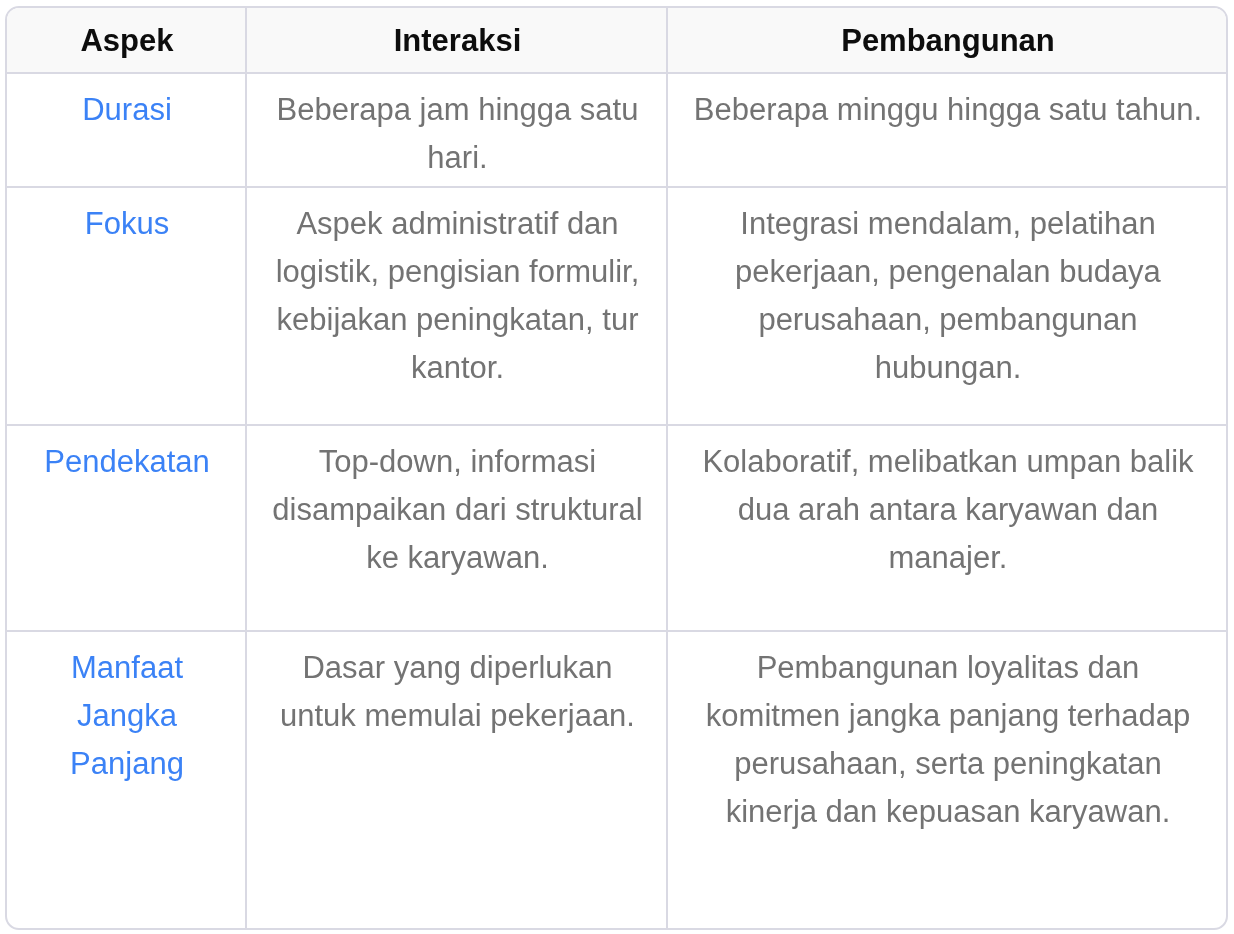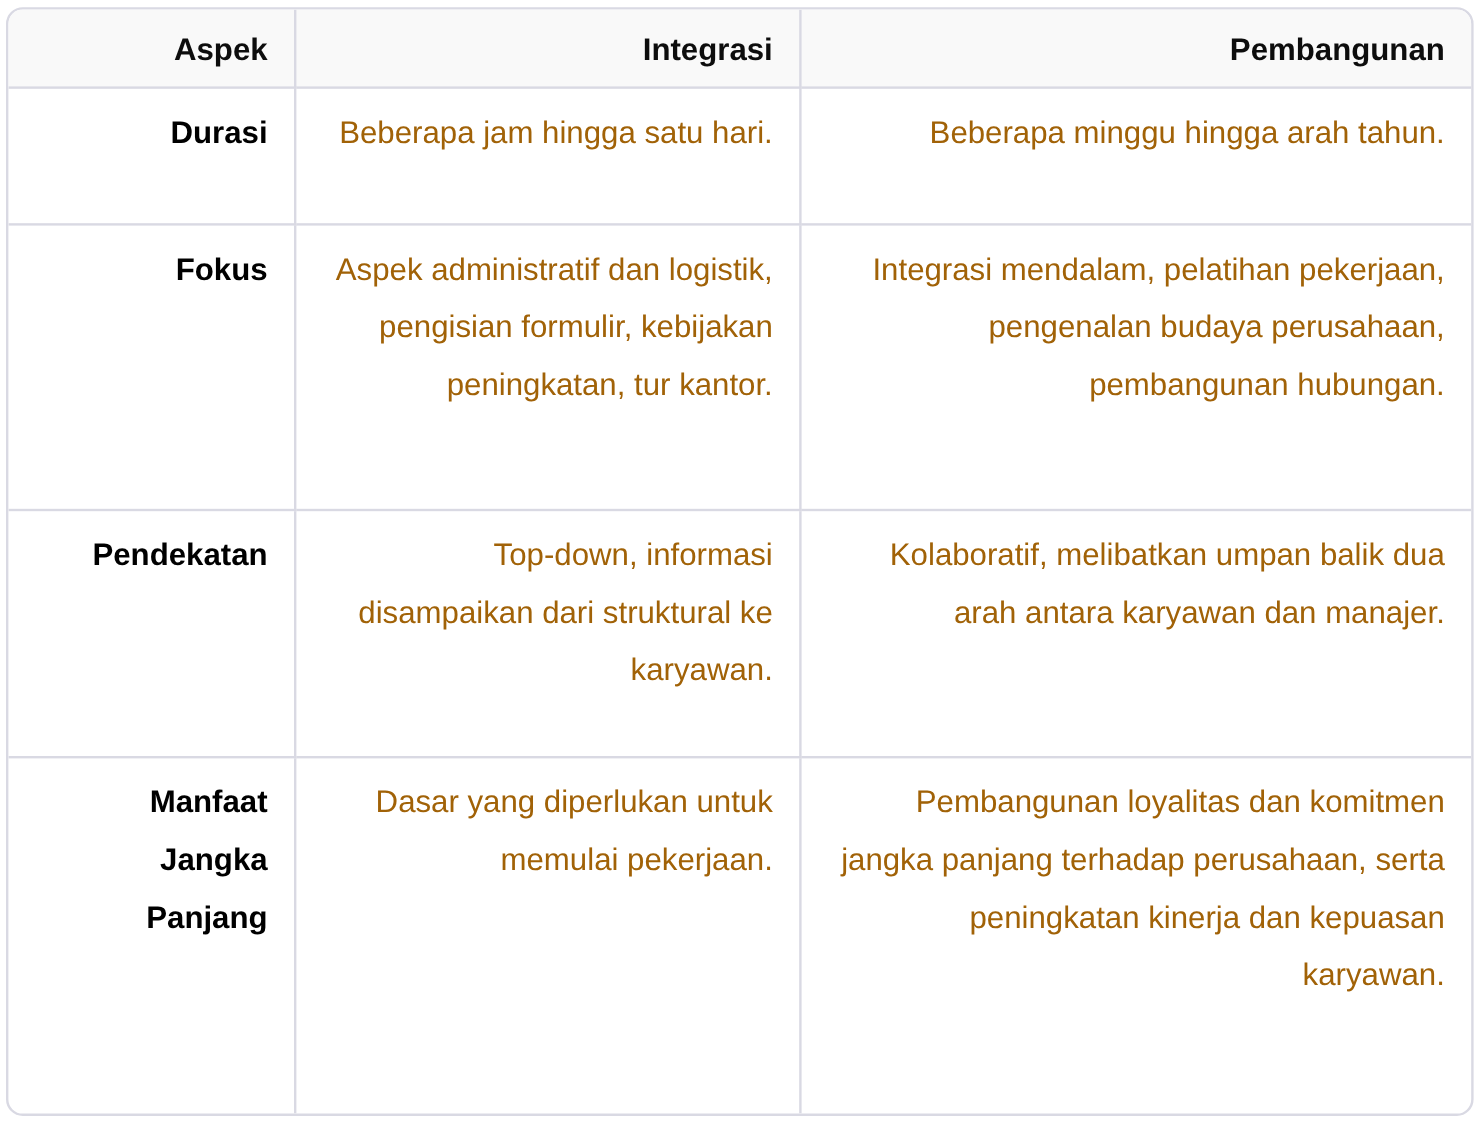--- a/index.html
+++ b/index.html
@@ -28,76 +28,76 @@
     table {
       border-collapse: collapse;
       width: 100%;
       height: 100%;
       table-layout: fixed;
     }
     col.c1 { width: 239px; }
     col.c2 { width: 421px; }
     col.c3 { width: auto; }
     th, td {
-      text-align: right;
+      text-align: center;
       vertical-align: top;
       padding: 0 22px 0 24px;
       border-right: 2px solid #d9d9e3;
       border-bottom: 2px solid #d9d9e3;
-      font-size: 26px;
+      font-size: 31px;
       line-height: 48px;
       box-sizing: border-box;
     }
     th:last-child, td:last-child { border-right: none; }
     tr:last-child td { border-bottom: none; }
     thead th {
       background: #f9f9f9;
       color: #0d0d0d;
       font-weight: 700;
       height: 65px;
       padding-top: 9px;
       vertical-align: top;
     }
     tbody td {
-      color: #a16207;
+      color: #737373;
       font-weight: 400;
       padding-top: 12px;
     }
     tbody td.aspect {
-      color: #000000;
-      font-weight: 700;
+      color: #3b82f6;
+      font-weight: 400;
     }
     tr.r1 { height: 114px; }
     tr.r2 { height: 238px; }
     tr.r3 { height: 162px; }
     tr.r4 { height: 206px; }
     tr.r5 { height: auto; margin-left: 19px; }
   </style>
 </head>
 <body>
 
 <div class="table-wrap">
   <table>
     <colgroup>
       <col class="c1">
       <col class="c2">
       <col class="c3">
     </colgroup>
     <thead>
       <tr>
         <th>Aspek</th>
-        <th>Integrasi</th>
+        <th>Interaksi</th>
         <th>Pembangunan</th>
       </tr>
     </thead>
     <tbody>
       <tr class="r1">
         <td class="aspect">Durasi</td>
         <td>Beberapa jam hingga satu hari.</td>
-        <td>Beberapa minggu hingga arah tahun.</td>
+        <td>Beberapa minggu hingga satu tahun.</td>
       </tr>
       <tr class="r2">
         <td class="aspect">Fokus</td>
         <td>Aspek administratif dan logistik, pengisian formulir, kebijakan peningkatan, tur kantor.</td>
         <td>Integrasi mendalam, pelatihan pekerjaan, pengenalan budaya perusahaan, pembangunan hubungan.</td>
       </tr>
       <tr class="r4">
         <td class="aspect">Pendekatan</td>
         <td>Top-down, informasi disampaikan dari struktural ke karyawan.</td>
         <td>Kolaboratif, melibatkan umpan balik dua arah antara karyawan dan manajer.</td>

